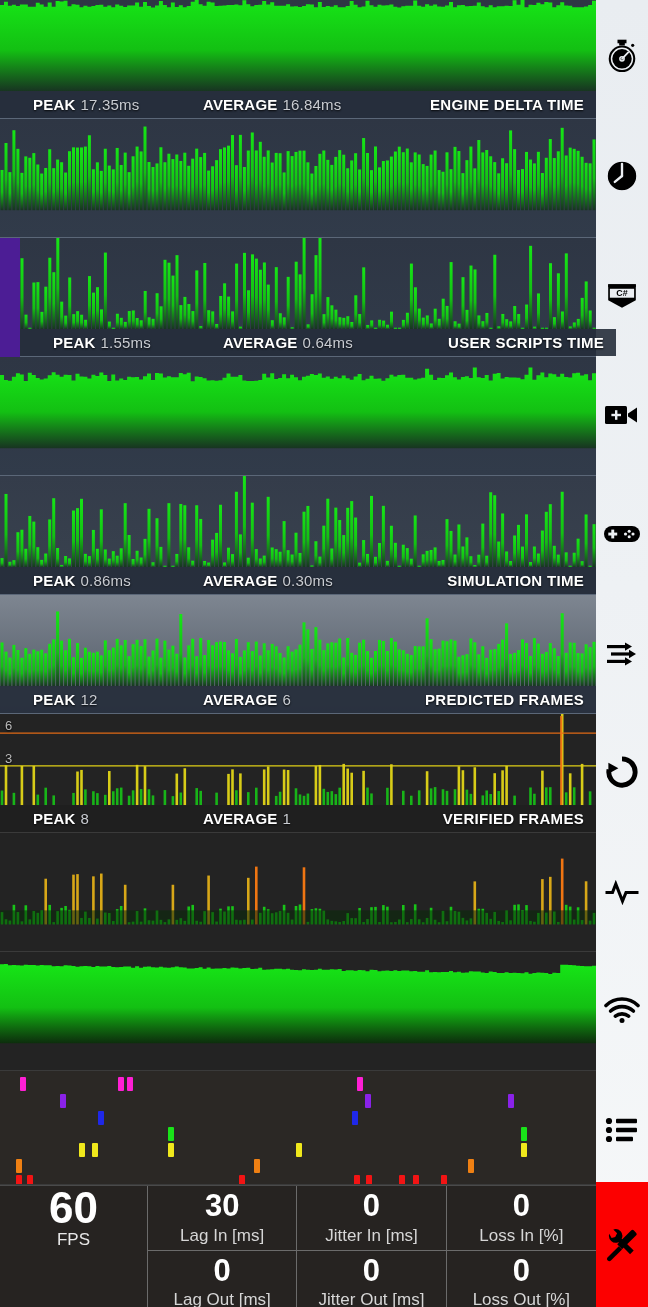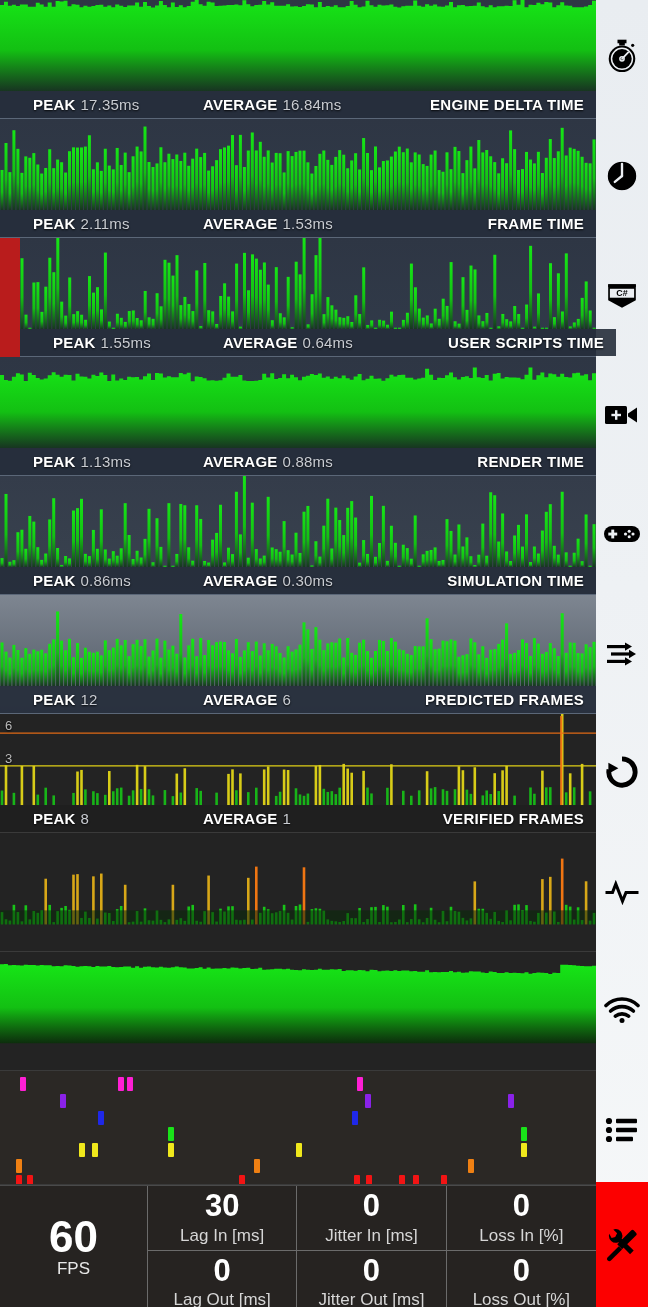--- a/index.html
+++ b/index.html
@@ -13,21 +13,21 @@
   #app {
     position: relative;
     width: 648px; height: 1307px;
     display: flex;
   }
 
   
   #graphs {
     width: 596px; height: 1159px;
     position: relative;
-    background: #b91c1c;
+    background: #4c1d95;
     display: flex;
     flex-direction: column;
   }
 
   .panel {
     position: relative;
     width: 596px;
     overflow: hidden;
     border-bottom: 1px solid #5b6778;
     flex: 0 0 auto;
@@ -106,21 +106,21 @@
     display: flex;
     background: #262321;
     border-top: 1px solid #4a4a4a;
     flex: 0 0 auto;
   }
   #fps-box {
     width: 148px;
     display: flex;
     flex-direction: column;
     align-items: center;
-    justify-content: center;
+    justify-content: flex-start;
     border-right: 1px solid #6b6b6b;
   }
   #fps-value {
     font-size: 44px; font-weight: bold; color: #ffffff;
     line-height: 1.0;
   }
   #fps-label {
     font-size: 17px; color: #e8e8e8; 
   }
   #stats-grid {
@@ -358,25 +358,20 @@
             <rect x="564.7" y="36.8" width="3.0" height="55.2" fill="url(#fgg1)"></rect>
             <rect x="568.7" y="28.9" width="3.0" height="63.1" fill="url(#fgg1)"></rect>
             <rect x="572.7" y="30.1" width="3.0" height="61.9" fill="url(#fgg1)"></rect>
             <rect x="576.6" y="32.1" width="3.0" height="59.9" fill="url(#fgg1)"></rect>
             <rect x="580.6" y="38.1" width="3.0" height="53.9" fill="url(#fgg1)"></rect>
             <rect x="584.6" y="44.2" width="3.0" height="47.8" fill="url(#fgg1)"></rect>
             <rect x="588.6" y="44.7" width="3.0" height="47.3" fill="url(#fgg1)"></rect>
             <rect x="592.5" y="20.6" width="3.0" height="71.4" fill="url(#fgg1)"></rect>
           </svg>
         </div>
-        <div class="panel-label">
-          <span class="seg-peak"><span class="lbl-key">PEAK</span><span class="lbl-val">2.11ms</span></span>
-          <span class="seg-avg"><span class="lbl-key">AVERAGE</span><span class="lbl-val">1.53ms</span></span>
-          <span class="seg-name">FRAME TIME</span>
-        </div>
       </div>
       <div class="panel" style="height: 119px; margin-left: 20px;">
         <div class="panel-plot">
           <svg viewBox="0 0 596 119" preserveAspectRatio="none">
             <defs>
     <linearGradient id="bgg2" x1="0" y1="0" x2="0" y2="1">
       <stop offset="0%" stop-color="#2e3644"></stop>
                 <stop offset="100%" stop-color="#313b4a"></stop>
               </linearGradient>
     <linearGradient id="fgg2" x1="0" y1="0" x2="0" y2="1">
@@ -554,25 +549,20 @@
               </linearGradient>
     <linearGradient id="fgg3" x1="0" y1="0" x2="0" y2="1">
       <stop offset="0%" stop-color="#16e516"></stop>
                 <stop offset="55%" stop-color="#13c013"></stop>
       <stop offset="100%" stop-color="#16341f" stop-opacity="0.95"></stop>
               </linearGradient>
   </defs>
             <rect x="0" y="0" width="596" height="119" fill="url(#bgg3)"></rect>
             <path d="M0 92 L0.0 18.2 L4.0 18.2 L4.0 23.2 L7.9 23.2 L7.9 23.9 L11.9 23.9 L11.9 19.8 L15.9 19.8 L15.9 16.3 L19.9 16.3 L19.9 17.6 L23.8 17.6 L23.8 24.1 L27.8 24.1 L27.8 15.8 L31.8 15.8 L31.8 18.2 L35.8 18.2 L35.8 21.3 L39.7 21.3 L39.7 22.8 L43.7 22.8 L43.7 21.6 L47.7 21.6 L47.7 18.4 L51.7 18.4 L51.7 15.5 L55.6 15.5 L55.6 17.8 L59.6 17.8 L59.6 19.9 L63.6 19.9 L63.6 18.0 L67.5 18.0 L67.5 18.1 L71.5 18.1 L71.5 23.7 L75.5 23.7 L75.5 17.0 L79.5 17.0 L79.5 19.6 L83.4 19.6 L83.4 19.8 L87.4 19.8 L87.4 21.7 L91.4 21.7 L91.4 17.8 L95.4 17.8 L95.4 19.1 L99.3 19.1 L99.3 15.6 L103.3 15.6 L103.3 18.2 L107.3 18.2 L107.3 24.2 L111.3 24.2 L111.3 17.6 L115.2 17.6 L115.2 23.7 L119.2 23.7 L119.2 21.8 L123.2 21.8 L123.2 23.3 L127.1 23.3 L127.1 19.9 L131.1 19.9 L131.1 20.5 L135.1 20.5 L135.1 20.1 L139.1 20.1 L139.1 22.6 L143.0 22.6 L143.0 19.4 L147.0 19.4 L147.0 16.6 L151.0 16.6 L151.0 23.2 L155.0 23.2 L155.0 16.2 L158.9 16.2 L158.9 16.7 L162.9 16.7 L162.9 20.7 L166.9 20.7 L166.9 19.3 L170.9 19.3 L170.9 20.4 L174.8 20.4 L174.8 20.3 L178.8 20.3 L178.8 16.1 L182.8 16.1 L182.8 17.3 L186.7 17.3 L186.7 16.0 L190.7 16.0 L190.7 24.4 L194.7 24.4 L194.7 19.7 L198.7 19.7 L198.7 20.1 L202.6 20.1 L202.6 21.4 L206.6 21.4 L206.6 23.7 L210.6 23.7 L210.6 23.5 L214.6 23.5 L214.6 23.9 L218.5 23.9 L218.5 23.5 L222.5 23.5 L222.5 21.0 L226.5 21.0 L226.5 16.6 L230.5 16.6 L230.5 19.8 L234.4 19.8 L234.4 20.0 L238.4 20.0 L238.4 18.1 L242.4 18.1 L242.4 23.6 L246.3 23.6 L246.3 24.2 L250.3 24.2 L250.3 24.1 L254.3 24.1 L254.3 23.9 L258.3 23.9 L258.3 23.3 L262.2 23.3 L262.2 16.9 L266.2 16.9 L266.2 20.6 L270.2 20.6 L270.2 16.3 L274.2 16.3 L274.2 22.2 L278.1 22.2 L278.1 21.3 L282.1 21.3 L282.1 17.5 L286.1 17.5 L286.1 21.4 L290.1 21.4 L290.1 17.9 L294.0 17.9 L294.0 20.3 L298.0 20.3 L298.0 23.5 L302.0 23.5 L302.0 20.0 L305.9 20.0 L305.9 19.0 L309.9 19.0 L309.9 17.2 L313.9 17.2 L313.9 18.1 L317.9 18.1 L317.9 16.6 L321.8 16.6 L321.8 20.8 L325.8 20.8 L325.8 19.7 L329.8 19.7 L329.8 22.0 L333.8 22.0 L333.8 20.0 L337.7 20.0 L337.7 21.4 L341.7 21.4 L341.7 18.6 L345.7 18.6 L345.7 21.5 L349.7 21.5 L349.7 23.0 L353.6 23.0 L353.6 19.6 L357.6 19.6 L357.6 17.1 L361.6 17.1 L361.6 23.5 L365.5 23.5 L365.5 21.9 L369.5 21.9 L369.5 18.9 L373.5 18.9 L373.5 22.0 L377.5 22.0 L377.5 21.6 L381.4 21.6 L381.4 23.9 L385.4 23.9 L385.4 21.5 L389.4 21.5 L389.4 17.8 L393.4 17.8 L393.4 19.7 L397.3 19.7 L397.3 18.2 L401.3 18.2 L401.3 17.8 L405.3 17.8 L405.3 20.8 L409.3 20.8 L409.3 20.9 L413.2 20.9 L413.2 22.7 L417.2 22.7 L417.2 21.6 L421.2 21.6 L421.2 21.0 L425.1 21.0 L425.1 11.9 L429.1 11.9 L429.1 17.9 L433.1 17.9 L433.1 23.3 L437.1 23.3 L437.1 20.9 L441.0 20.9 L441.0 21.1 L445.0 21.1 L445.0 18.4 L449.0 18.4 L449.0 15.6 L453.0 15.6 L453.0 20.3 L456.9 20.3 L456.9 22.8 L460.9 22.8 L460.9 20.2 L464.9 20.2 L464.9 19.3 L468.9 19.3 L468.9 21.2 L472.8 21.2 L472.8 10.7 L476.8 10.7 L476.8 20.5 L480.8 20.5 L480.8 21.2 L484.7 21.2 L484.7 18.2 L488.7 18.2 L488.7 23.6 L492.7 23.6 L492.7 16.9 L496.7 16.9 L496.7 16.2 L500.6 16.2 L500.6 21.7 L504.6 21.7 L504.6 20.2 L508.6 20.2 L508.6 20.6 L512.6 20.6 L512.6 20.7 L516.5 20.7 L516.5 21.0 L520.5 21.0 L520.5 22.4 L524.5 22.4 L524.5 18.0 L528.5 18.0 L528.5 10.7 L532.4 10.7 L532.4 23.0 L536.4 23.0 L536.4 18.4 L540.4 18.4 L540.4 15.7 L544.3 15.7 L544.3 20.4 L548.3 20.4 L548.3 16.7 L552.3 16.7 L552.3 17.3 L556.3 17.3 L556.3 19.9 L560.2 19.9 L560.2 16.8 L564.2 16.8 L564.2 20.1 L568.2 20.1 L568.2 20.6 L572.2 20.6 L572.2 16.5 L576.1 16.5 L576.1 16.0 L580.1 16.0 L580.1 18.6 L584.1 18.6 L584.1 17.5 L588.1 17.5 L588.1 23.5 L592.0 23.5 L592.0 16.4 L596.0 16.4 L596 92 Z" fill="url(#fgg3)"></path>
           </svg>
-        </div>
-        <div class="panel-label">
-          <span class="seg-peak"><span class="lbl-key">PEAK</span><span class="lbl-val">1.13ms</span></span>
-          <span class="seg-avg"><span class="lbl-key">AVERAGE</span><span class="lbl-val">0.88ms</span></span>
-          <span class="seg-name">RENDER TIME</span>
         </div>
       </div>
       <div class="panel" style="height: 119px;">
         <div class="panel-plot">
           <svg viewBox="0 0 596 119" preserveAspectRatio="none">
             <defs>
     <linearGradient id="bgg4" x1="0" y1="0" x2="0" y2="1">
       <stop offset="0%" stop-color="#343c4a"></stop>
                 <stop offset="100%" stop-color="#39434f"></stop>
               </linearGradient>

